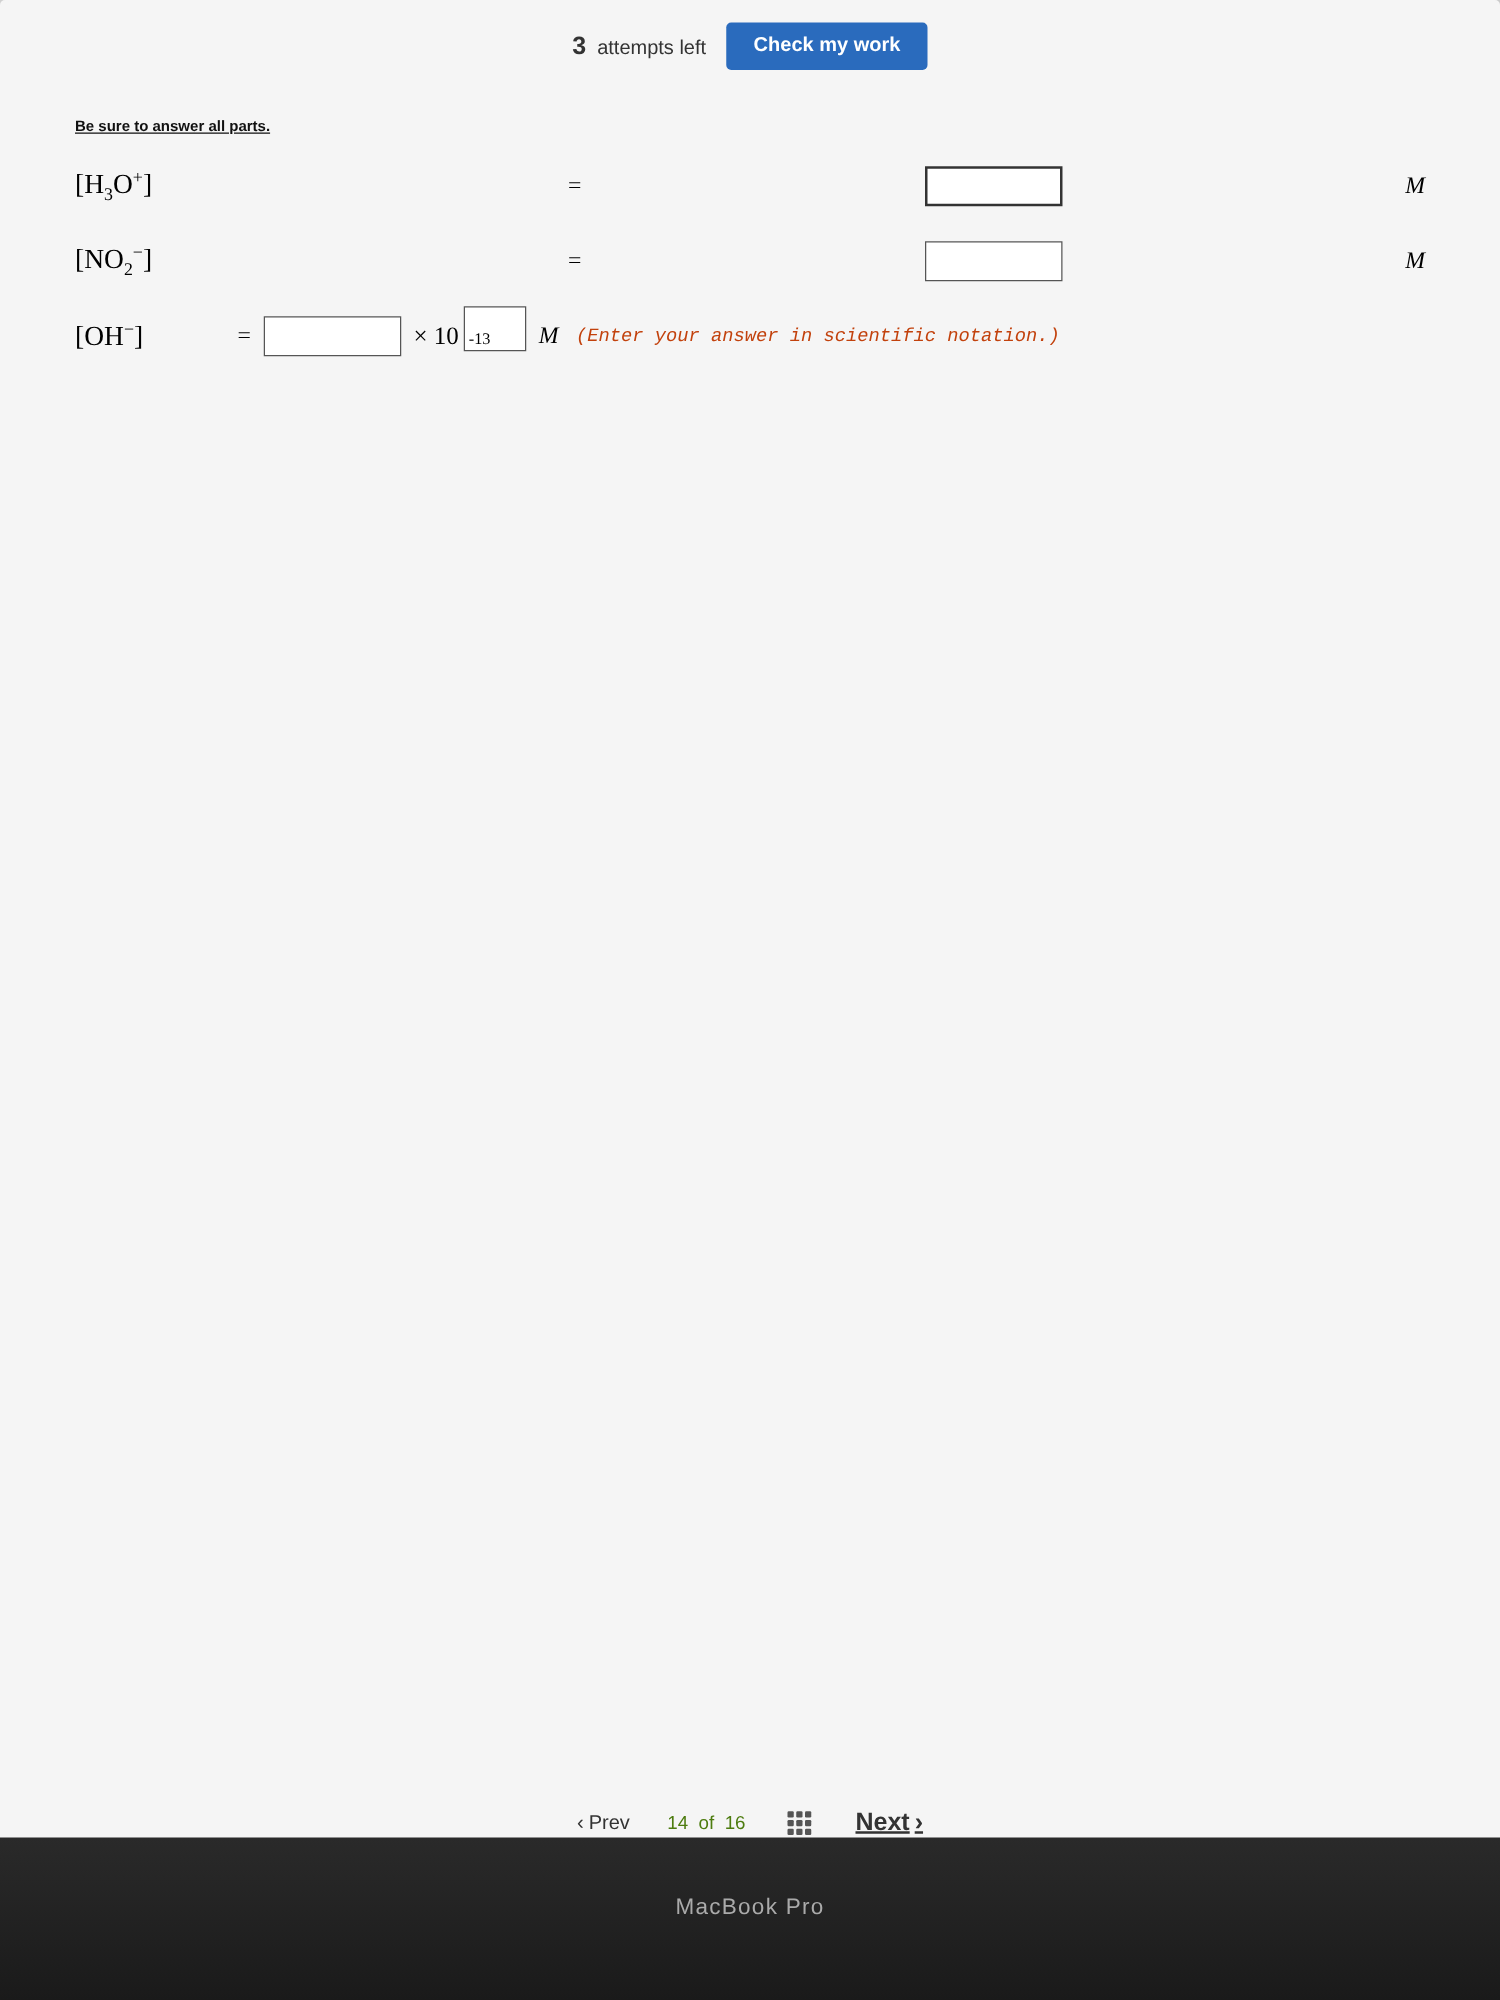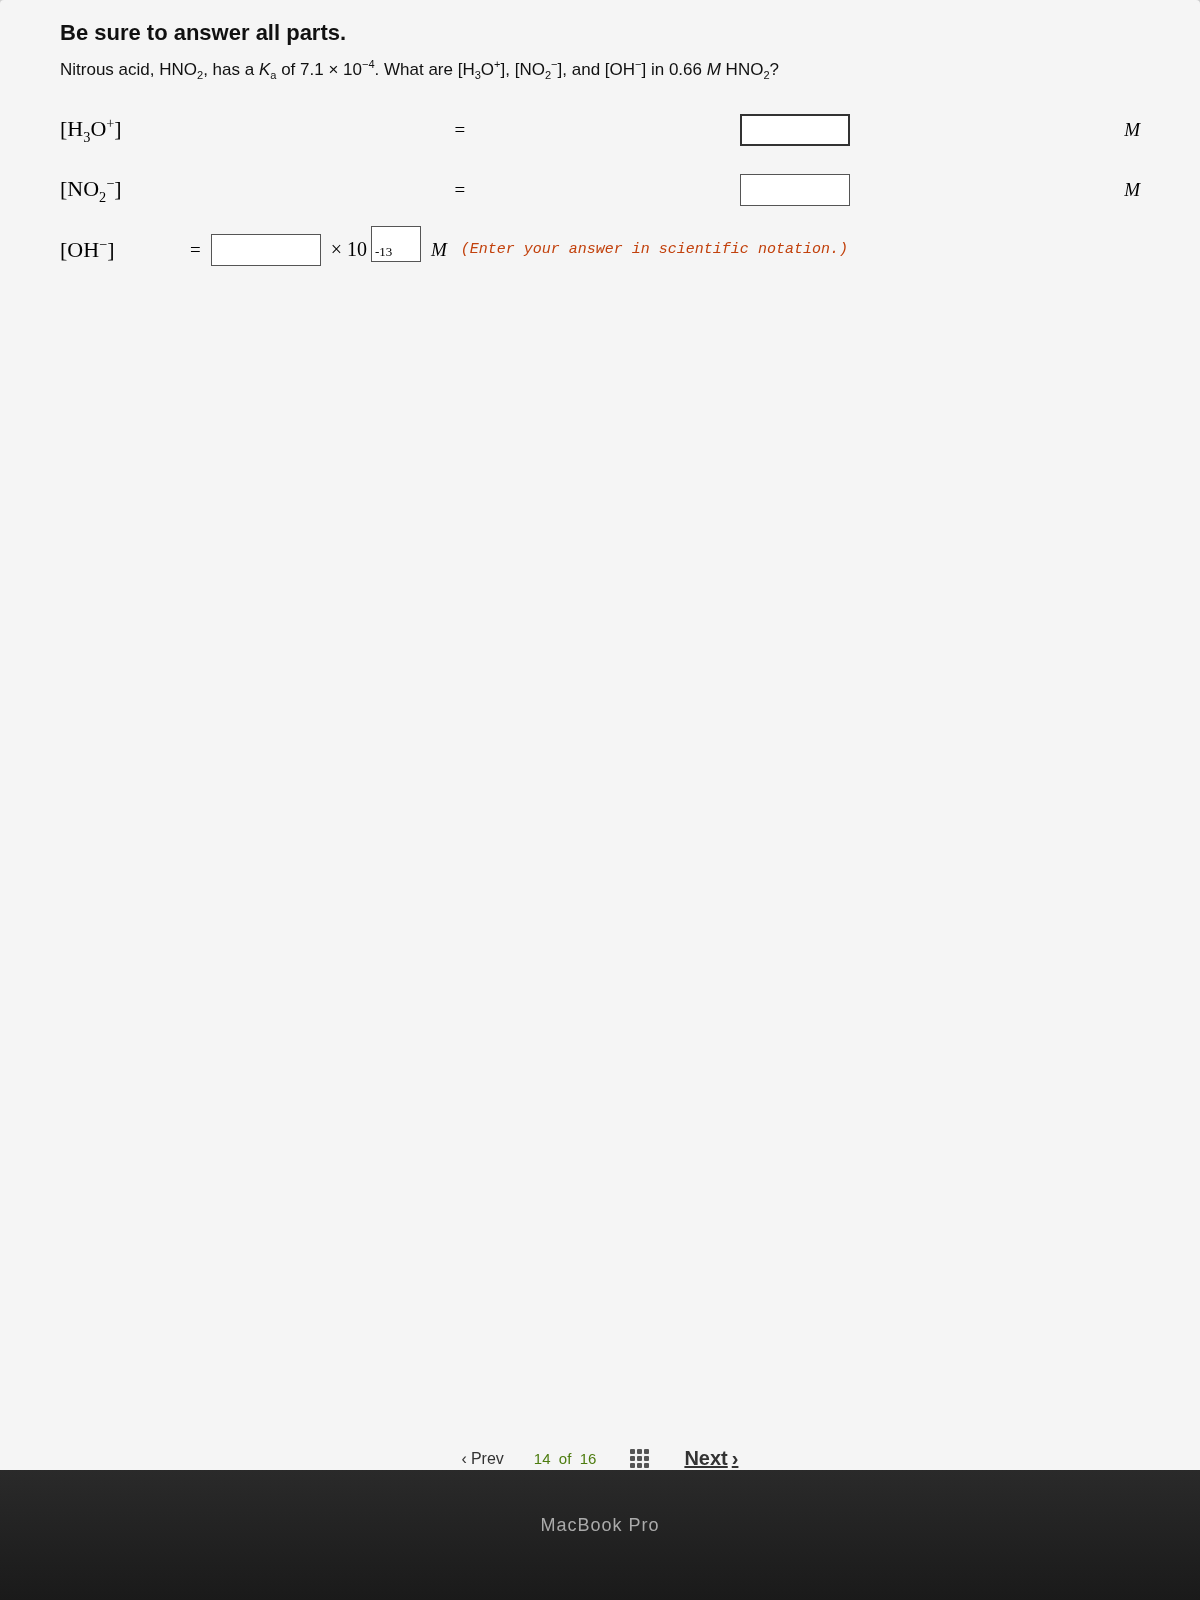--- a/index.html
+++ b/index.html
@@ -66,24 +66,25 @@
       font-family: Arial, sans-serif;
       border-radius: 4px;
       cursor: pointer;
     }
 
     .question-area {
       padding: 20px 60px 20px 60px;
     }
 
     .be-sure {
-      font-size: 22px;
+      font-size: 12px;
       font-weight: bold;
       font-family: Arial, sans-serif;
-      margin-bottom: 10px;
+      text-decoration: underline;
+      margin-bottom: 25px;
       color: #111;
     }
 
     .problem-statement {
       font-size: 17px;
       font-family: Arial, sans-serif;
       color: #111;
       margin-bottom: 30px;
       line-height: 1.5;
     }
@@ -268,29 +269,32 @@
       line-height: 1;
       font-family: 'Times New Roman', Times, serif;
     }
   </style>
 </head>
 <body>
 
 <div class="screen-bg"></div>
 <div class="content-area">
 
+  <div class="top-bar">
+    <span class="attempts-left">
+      <span class="attempts-num">3</span>
+      &nbsp;<span>attempts left</span>
+    </span>
+    <button class="check-btn">Check my work</button>
+  </div>
 
   <div class="question-area">
 
     <p class="be-sure">Be sure to answer all parts.</p>
 
-    <p class="problem-statement">
-      Nitrous acid, HNO<sub>2</sub>, has a <i>K</i><sub>a</sub> of 7.1 × 10<sup>−4</sup>. What are
-      [H<sub>3</sub>O<sup>+</sup>], [NO<sub>2</sub><sup>−</sup>], and [OH<sup>−</sup>] in 0.66 <i>M</i> HNO<sub>2</sub>?
-    </p>
 
     <div class="input-row">
       <span class="label-part bracket-large">
         [H<sub>3</sub>O<sup>+</sup>]
       </span>
       <span class="equals">=</span>
       <div class="input-with-cursor">
         <input class="answer-input active" type="text" style="">
       </div>
       <span class="unit-m"><i>M</i></span>

